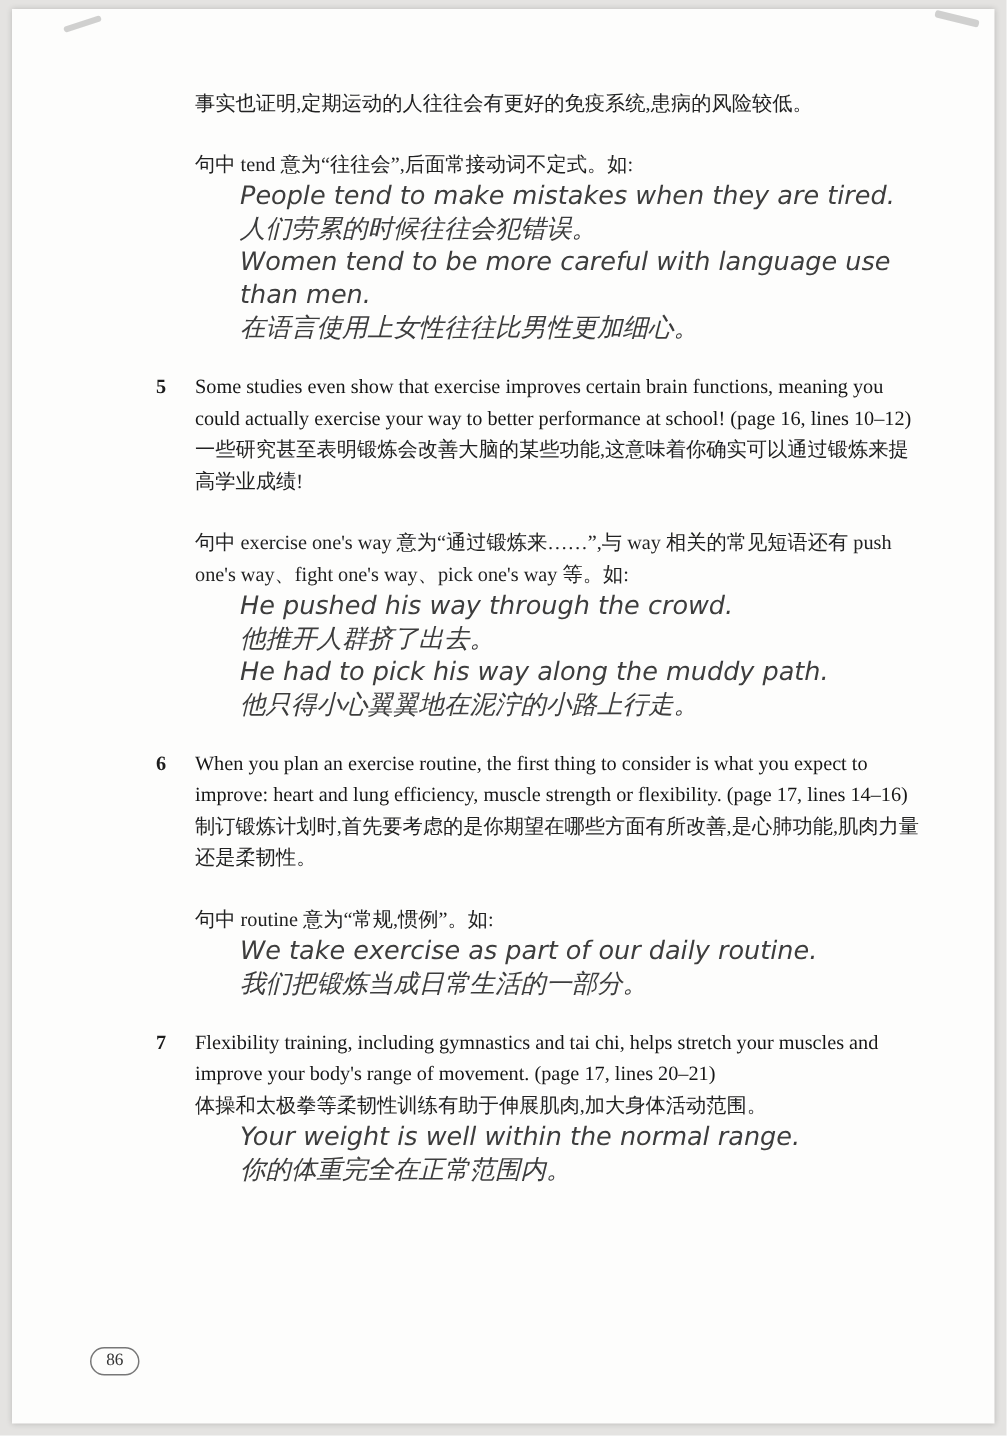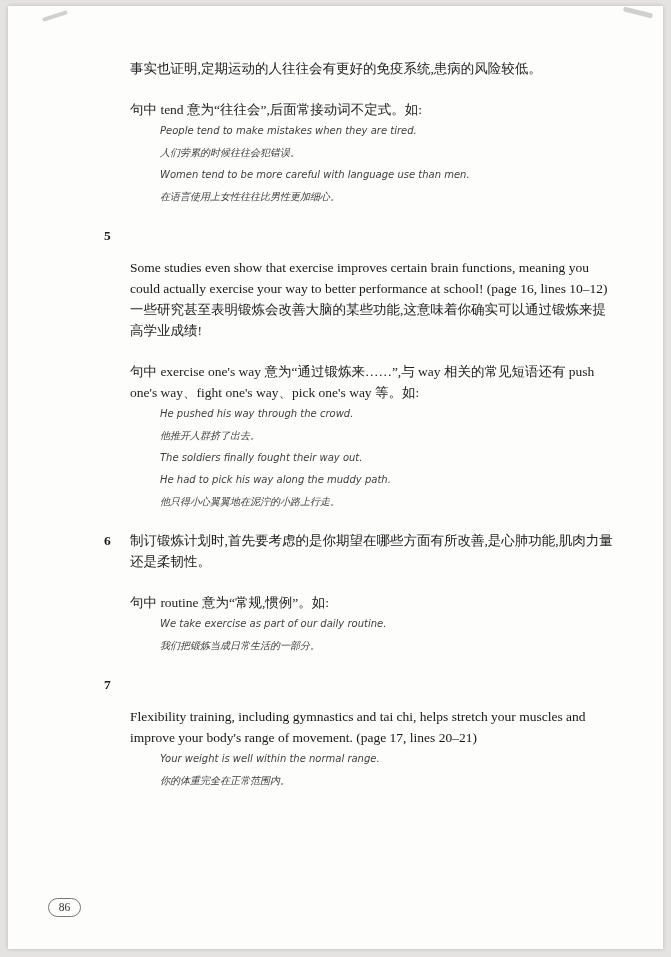--- a/index.html
+++ b/index.html
@@ -24,35 +24,35 @@
   .content{
     padding:52px 49px 0 96px;
     font-size:13.5px;
     line-height:21px;
   }
   p{margin:0;}
   .continuation{margin-left:26px;}
   .item{display:flex;margin-top:17px;}
   .num{flex:0 0 26px;width:26px;font-weight:bold;font-size:13.5px;}
   .body{flex:1;min-width:0;}
-  .en-src{color:#161616;margin-top:32px;}
+  .en-src{color:#161616;}
   .zh{color:#222;}
   .note{color:#222;margin-top:20px;}
   .examples{
     margin-left:30px;
     color:#3d3d3d;
     font-family:"DejaVu Sans","Liberation Sans",sans-serif;
     font-style:italic;
-    font-size:10px;
+    font-size:17px;
     line-height:22px;
   }
   .ex{margin:0;}
   .page-num-badge{
     position:absolute;
-    left:40px;bottom:32px;
+    left:52px;bottom:32px;
     width:33px;height:19px;
     border:1px solid #777;
     border-radius:10px;
     text-align:center;
     font-size:11.5px;
     line-height:17px;
     color:#333;
     font-family:"Liberation Serif",serif;
   }
 </style>
@@ -78,43 +78,44 @@
 
     <section class="item">
       <div class="num">5</div>
       <div class="body">
         <p class="en-src">Some studies even show that exercise improves certain brain functions, meaning you could actually exercise your way to better performance at school! (page 16, lines 10–12)</p>
         <p class="zh">一些研究甚至表明锻炼会改善大脑的某些功能,这意味着你确实可以通过锻炼来提高学业成绩!</p>
         <p class="note">句中 exercise one's way 意为“通过锻炼来……”,与 way 相关的常见短语还有 push one's way、fight one's way、pick one's way 等。如:</p>
         <div class="examples">
           <p class="ex">He pushed his way through the crowd.</p>
           <p class="ex">他推开人群挤了出去。</p>
-          <p class="ex">The soldiers finally fought their way out.</p>
           <p class="ex">He had to pick his way along the muddy path.</p>
           <p class="ex">他只得小心翼翼地在泥泞的小路上行走。</p>
         </div>
       </div>
     </section>
 
     <section class="item">
       <div class="num">6</div>
       <div class="body">
+        <p class="en-src">When you plan an exercise routine, the first thing to consider is what you expect to improve: heart and lung efficiency, muscle strength or flexibility. (page 17, lines 14–16)</p>
         <p class="zh">制订锻炼计划时,首先要考虑的是你期望在哪些方面有所改善,是心肺功能,肌肉力量还是柔韧性。</p>
         <p class="note">句中 routine 意为“常规,惯例”。如:</p>
         <div class="examples">
           <p class="ex">We take exercise as part of our daily routine.</p>
           <p class="ex">我们把锻炼当成日常生活的一部分。</p>
         </div>
       </div>
     </section>
 
     <section class="item">
       <div class="num">7</div>
       <div class="body">
         <p class="en-src">Flexibility training, including gymnastics and tai chi, helps stretch your muscles and improve your body's range of movement. (page 17, lines 20–21)</p>
+        <p class="zh">体操和太极拳等柔韧性训练有助于伸展肌肉,加大身体活动范围。</p>
         <div class="examples">
           <p class="ex">Your weight is well within the normal range.</p>
           <p class="ex">你的体重完全在正常范围内。</p>
         </div>
       </div>
     </section>
 
   </div>
 
   <div class="page-num-badge">

